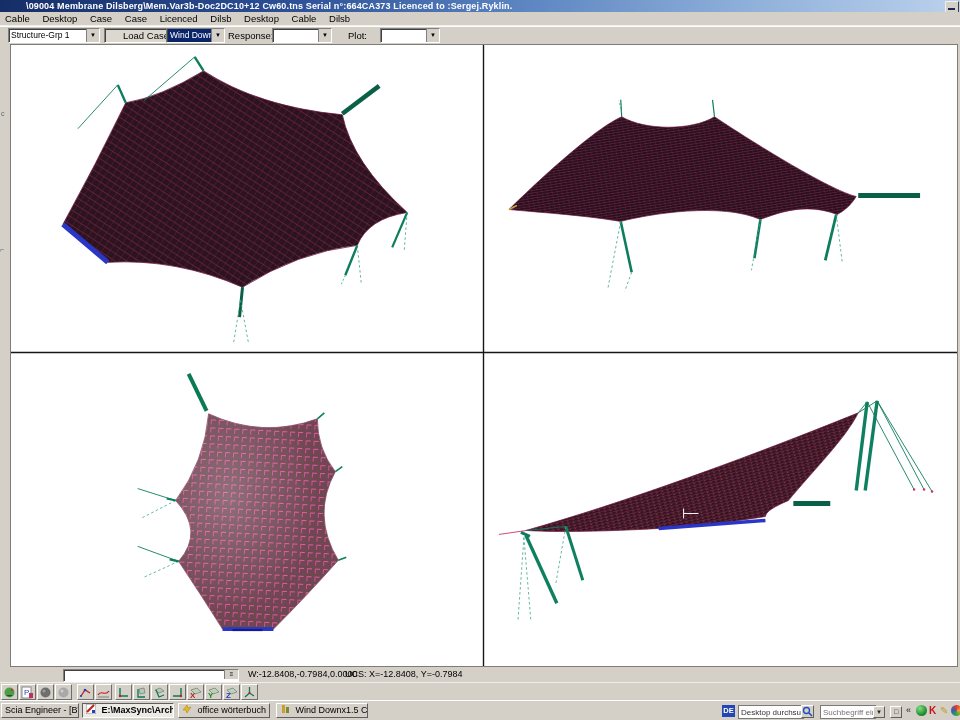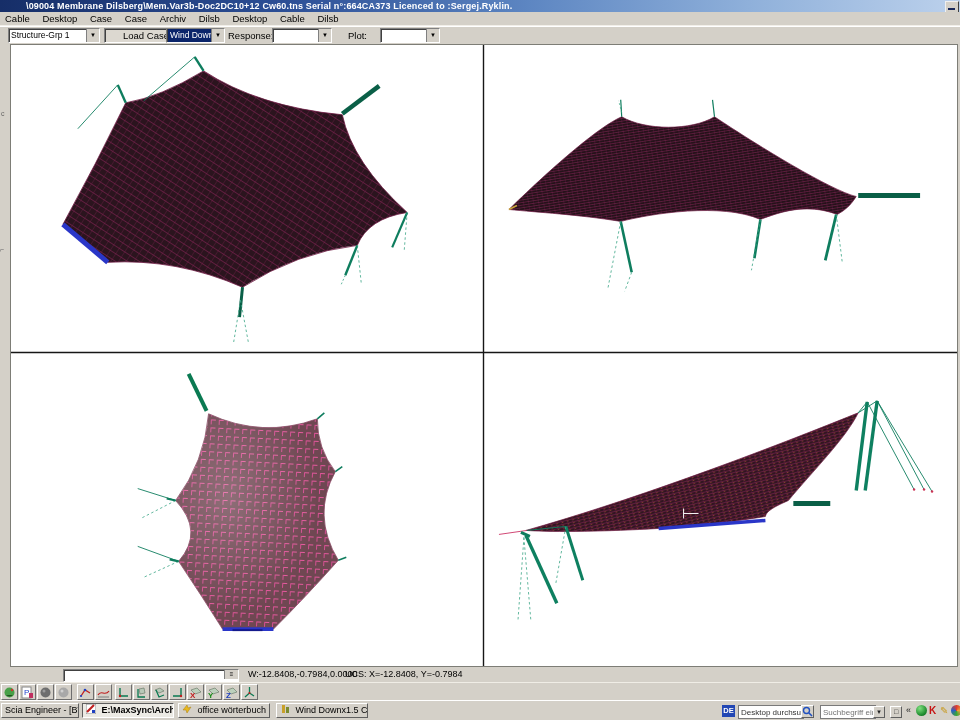--- a/index.html
+++ b/index.html
@@ -90,21 +90,21 @@
     <span class="win-min">
         <i></i>
       </span>
   </div>
 
   <div class="menubar">
     <span>Cable</span>
     <span>Desktop</span>
     <span>Case</span>
     <span>Case</span>
-    <span>Archiv</span>
+    <span>Licenced</span>
     <span>Dilsb</span>
     <span>Desktop</span>
     <span>Cable</span>
     <span>Dilsb</span>
   </div>
 
   <div class="toolbar">
     <div class="combo" style="left:8px;width:90px;">
       <span class="val">Structure-Grp 1</span>
       <span class="arr">▼</span>

